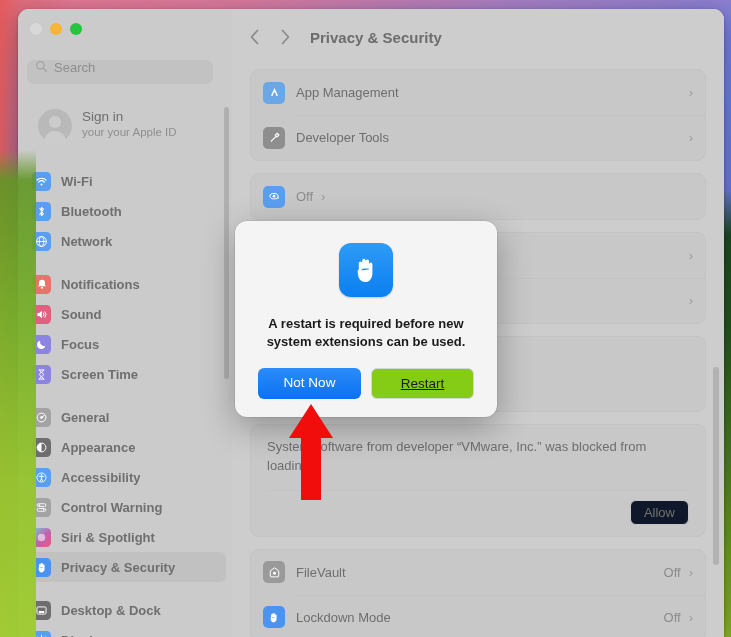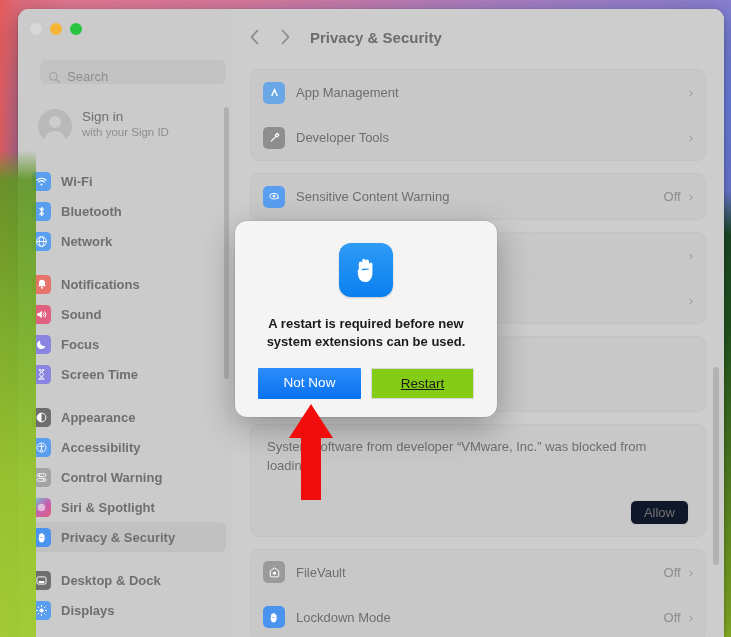--- a/index.html
+++ b/index.html
@@ -66,25 +66,25 @@
     left: 12px; top: 14px;
     display: flex; gap: 8px; align-items: center;
   }
   .light { width: 12px; height: 12px; border-radius: 50%; }
   .light.close { background: #d8d8d8; }
   .light.min { background: #f6b536; }
   .light.max { background: #27c43f; }
 
   .search-box {
     position: absolute;
-    left: 22px; top: 51px;
+    left: 9px; top: 51px;
     width: 186px; height: 24px;
     background: #c2c2c2;
     border-radius: 6px;
-    display: flex; align-items: flex-end;
+    display: flex; align-items: flex-start;
     padding: 0 8px;
     box-sizing: border-box;
   }
   .search-ico { width: 13px; height: 13px; margin-right: 6px; opacity: .55; flex:0 0 13px;}
   .search-text {
     font-size: 13px; color: #8d8d8d;
   }
 
   .sidebar-scroll {
     position: absolute;
@@ -271,21 +271,21 @@
     font-size: 13px; font-weight: bold; color: #1b1b1b;
     text-align: center; line-height: 1.38;
     width: 220px;
   }
   .dlg-buttons {
     display: flex; gap: 10px;
     margin-top: 17px;
   }
   .btn {
     font-size: 13.5px;
-    border-radius: 1px;
+    border-radius: 6px;
     padding: 7px 12px;
     width: 103px;
     text-align: center;
     box-sizing: border-box;
   }
   .btn.primary {
     background: linear-gradient(180deg, #2b8cfb 0%, #0a72f0 100%);
     color: #ffffff;
     border: none;
   }
@@ -326,21 +326,21 @@
         </svg>
         <span class="search-text">Search</span>
       </div>
 
       <div class="sidebar-scroll">
 
         <div class="account">
           <div class="avatar"></div>
           <div class="acct-text">
             <div class="acct-name">Sign in</div>
-            <div class="acct-sub">with your Sign ID</div>
+            <div class="acct-sub">your your Apple ID</div>
           </div>
         </div>
 
         <div class="nav-gap"></div>
 
         <div class="nav-group">
           <div class="nav-item">
             <span class="nav-ico" style="background:#5a9ef0">
               <svg width="13" height="13" viewBox="0 0 16 16">
                   <path d="M2.5 6.2a8 8 0 0 1 11 0" fill="none" stroke="#fff" stroke-width="1.5" stroke-linecap="round"></path>
@@ -406,20 +406,30 @@
                   <path d="M3 2.4h6M3 13.6h6M3.4 2.4c0 3 5.2 3.4 5.2 5.6s-5.2 2.6-5.2 5.6M8.6 2.4c0 3-5.2 3.4-5.2 5.6s5.2 2.6 5.2 5.6" fill="none" stroke="#fff" stroke-width="1.2" stroke-linecap="round"></path>
                 </svg>
             </span>
             <span class="nav-label">Screen Time</span>
           </div>
         </div>
 
         <div class="nav-gap"></div>
 
         <div class="nav-group">
+          <div class="nav-item">
+            <span class="nav-ico" style="background:#a3a3a3">
+              <svg width="13" height="13" viewBox="0 0 16 16">
+                  <circle cx="8" cy="8" r="5.4" fill="none" stroke="#fff" stroke-width="1.2"></circle>
+                  <circle cx="8" cy="8" r="1.6" fill="#fff"></circle>
+                  <line x1="8" y1="8" x2="11.4" y2="5.4" stroke="#fff" stroke-width="1.2" stroke-linecap="round"></line>
+                </svg>
+            </span>
+            <span class="nav-label">General</span>
+          </div>
           <div class="nav-item">
             <span class="nav-ico" style="background:#6e6e6e">
               <svg width="13" height="13" viewBox="0 0 16 16">
                   <circle cx="8" cy="8" r="5.4" fill="none" stroke="#fff" stroke-width="1.2"></circle>
                   <path d="M8 2.6a5.4 5.4 0 0 0 0 10.8z" fill="#fff"></path>
                 </svg>
             </span>
             <span class="nav-label">Appearance</span>
           </div>
           <div class="nav-item">
@@ -542,21 +552,20 @@
 
         <div class="card">
           <div class="row">
             <span class="row-ico" style="background:#5a9ef0">
               <svg width="13" height="13" viewBox="0 0 16 16">
                   <ellipse cx="7.4" cy="7.6" rx="5" ry="3.4" fill="none" stroke="#fff" stroke-width="1.2"></ellipse>
                   <circle cx="7.4" cy="7.6" r="1.7" fill="#fff"></circle>
                   <path d="M10.8 10.6h3l-1.5-2.6z" fill="#fff"></path>
                 </svg>
             </span>
-            <span class="row-label">Sensitive Content Warning</span>
             <span class="row-value">Off</span>
             <span class="chev">›</span>
           </div>
         </div>
 
         <div class="card">
           <div class="row">
             <span class="row-label"></span>
             <span class="chev">›</span>
           </div>

